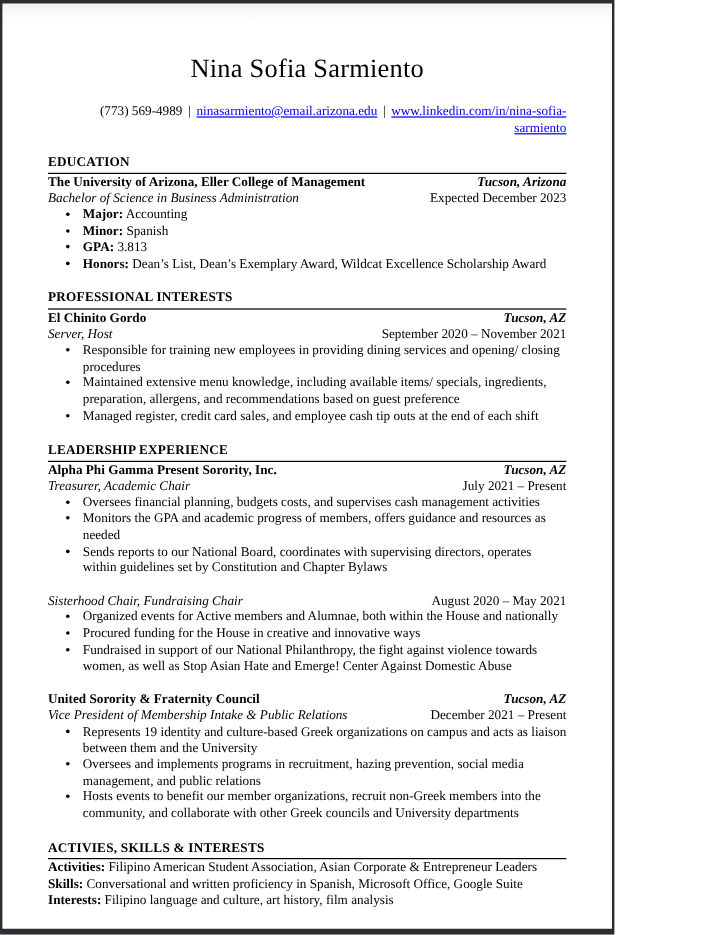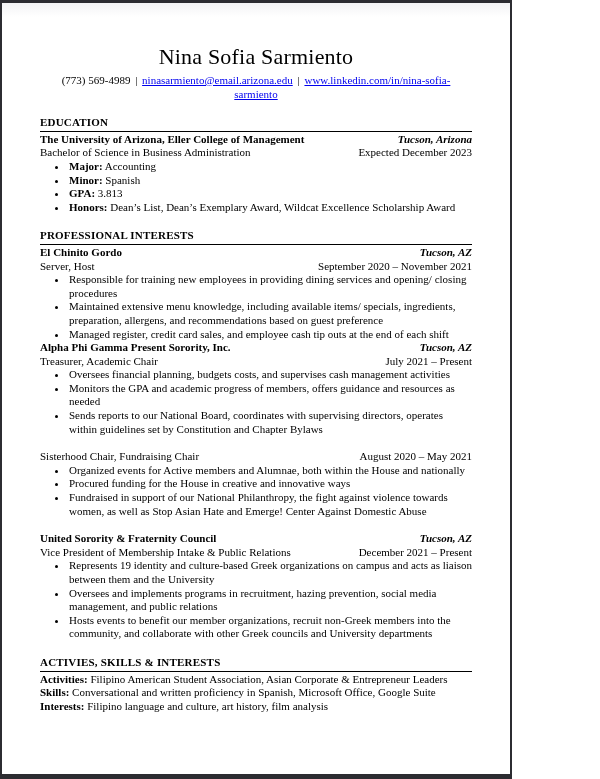--- a/index.html
+++ b/index.html
@@ -25,42 +25,42 @@
   .person-name {
     margin: 0;
     padding-top: 14px;
     text-align: center;
     font-size: 22px;
     font-weight: 400;
     line-height: 28px;
     letter-spacing: 0.2px;
   }
   .contact {
-    text-align: center;
-    margin-top: 3px;
+    text-align: right;
+    margin-top: 16px;
   }
   .contact .sep { padding: 0 2px; }
   a.link { text-decoration: underline; cursor: pointer; }
   .sec-heading {
     font-weight: 700;
     font-size: 11px;
     letter-spacing: 0.2px;
     border-bottom: 1px solid #000;
     padding-bottom: 1px;
     margin-top: 15px;
     margin-bottom: 1px;
   }
   .row {
     display: flex;
     justify-content: space-between;
     align-items: baseline;
   }
   .org { font-weight: 700; }
   .loc { font-weight: 700; white-space: nowrap; margin-left: 12px; font-style: italic; }
-  .role { }
+  .role { font-style: italic; }
   .date { white-space: nowrap; margin-left: 12px; }
   ul.bullets { margin: 0; padding: 0 0 0 28px; }
   ul.bullets li { margin: 0; padding-left: 1px; }
   .entry-gap { height: 14px; }
   .asi-line .lbl { font-weight: 700; }
 </style>
 </head>
 <body>
 
 <div class="page">
@@ -100,20 +100,21 @@
     <div class="row">
       <span class="role">Server, Host</span>
       <span class="date">September 2020 – November 2021</span>
     </div>
     <ul class="bullets">
       <li>Responsible for training new employees in providing dining services and opening/ closing procedures</li>
       <li>Maintained extensive menu knowledge, including available items/ specials, ingredients, preparation, allergens, and recommendations based on guest preference</li>
       <li>Managed register, credit card sales, and employee cash tip outs at the end of each shift</li>
     </ul>
 
+    <div class="sec-heading">LEADERSHIP EXPERIENCE</div>
     <div class="row">
       <span class="org">Alpha Phi Gamma Present Sorority, Inc.</span>
       <span class="loc">Tucson, AZ</span>
     </div>
     <div class="row">
       <span class="role">Treasurer, Academic Chair</span>
       <span class="date">July 2021 – Present</span>
     </div>
     <ul class="bullets">
       <li>Oversees financial planning, budgets costs, and supervises cash management activities</li>

